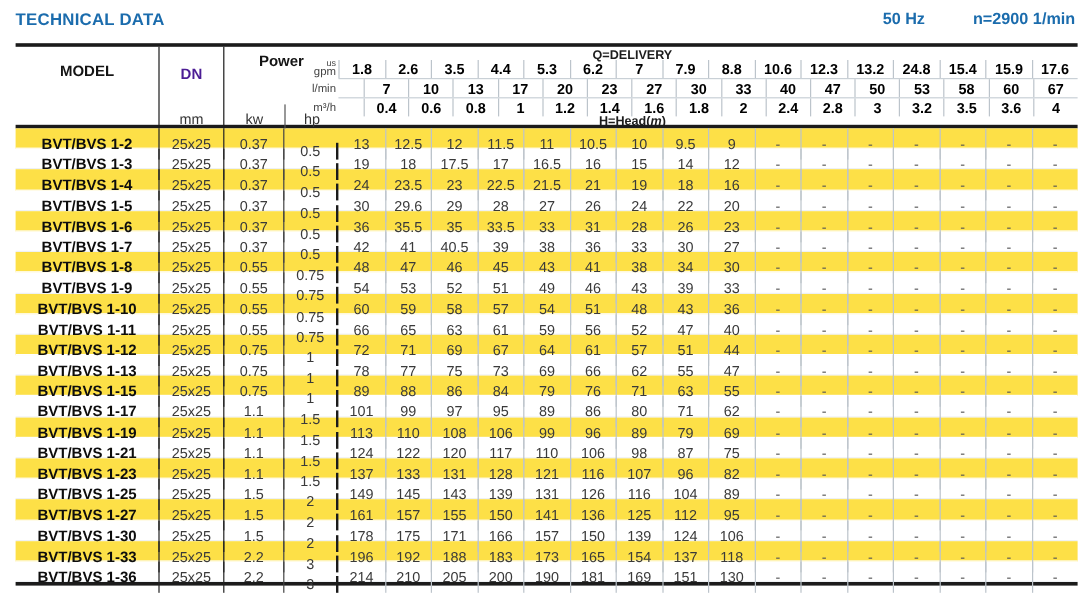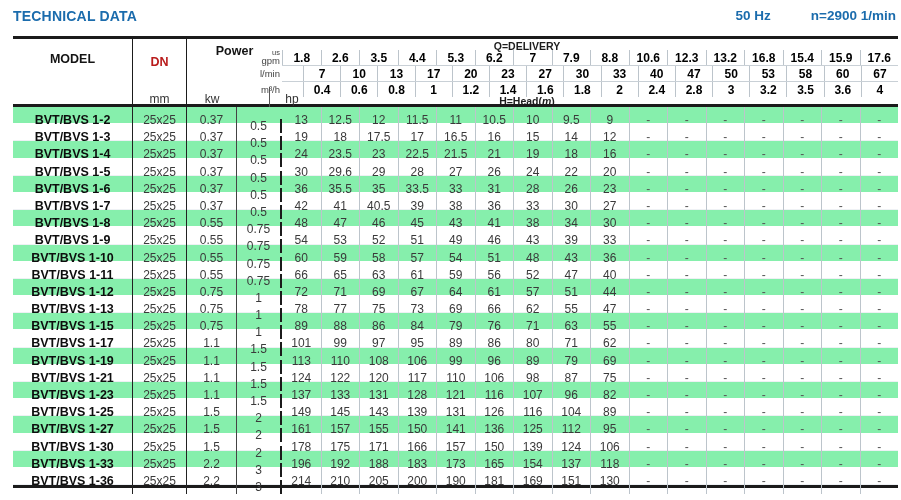--- a/index.html
+++ b/index.html
@@ -28,27 +28,27 @@
   .h-model{
     display:flex;justify-content:center;padding-top:13px;
     font-weight:bold;font-size:12.5px;color:#141414;
     border-right:1.5px solid #1b1b1b;box-sizing:border-box;
   }
   .h-dn{
     display:flex;flex-direction:column;align-items:center;justify-content:space-between;
     padding:16px 0 1px;box-sizing:border-box;
     border-right:1.5px solid #1b1b1b;
   }
-  .h-dn .dn-title{font-weight:bold;font-size:12.5px;color:#b91c1c;}
+  .h-dn .dn-title{font-weight:bold;font-size:12.5px;color:#4c1d95;}
   .h-dn .dn-unit{font-size:12px;color:#333;}
   .h-power{position:relative;display:flex;justify-content:center;padding-top:5px;box-sizing:border-box;}
   .h-power .power-title{font-weight:bold;font-size:12.5px;color:#141414;}
   .power-units{
     position:absolute;bottom:0;left:0;width:100%;height:20px;
-    display:grid;grid-template-columns:50px 45px;gap:32px;
+    display:grid;grid-template-columns:50px 45px;
   }
   .power-units .pu{display:flex;align-items:flex-end;justify-content:center;font-size:12px;color:#333;padding-bottom:1px;box-sizing:border-box;}
   .power-units .pu.hp{border-left:1px solid #555;}
 
   .h-flow{position:relative;display:flex;flex-direction:column;}
   .fh-delivery{position:relative;height:11px;}
   .fh-delivery .lbl{
     position:absolute;left:0;top:1px;width:490px;text-align:center;
     font-weight:bold;font-size:10.5px;color:#1d1d1d;
   }
@@ -75,21 +75,21 @@
   }
   .fh-head .lbl i{font-style:italic;}
 
   
   .tbody{border-bottom:3px solid #1b1b1b;}
   .trow{
     display:grid;grid-template-columns:120px 54px 50px 45px repeat(16,1fr);
     height:17.2px;align-items:stretch;background:#ffffff;
     border-bottom:1px solid #eef1f4;box-sizing:border-box;
   }
-  .trow.shaded{background:#86efac;border-bottom:1px solid #ffffff;}
+  .trow.shaded{background:#fde047;border-bottom:1px solid #ffffff;}
   .trow .c{
     display:flex;align-items:center;justify-content:center;
     font-size:12px;color:#3a3a3a;box-sizing:border-box;
   }
   .c.model{font-weight:bold;font-size:12.5px;color:#0d0d0d;border-right:1.5px solid #222;}
   .c.dn{border-right:1.5px solid #222;}
   .c.kw{border-right:1px solid #444;}
   .c.hp{border-right:2.5px solid #1b1b1b;margin-top:12px;}
   .c.head{border-left:1px solid #bcc4cb;}
   .c.head.first{border-left:none;}
@@ -135,21 +135,21 @@
           <div class="fv">3.5</div>
           <div class="fv">4.4</div>
           <div class="fv">5.3</div>
           <div class="fv">6.2</div>
           <div class="fv">7</div>
           <div class="fv">7.9</div>
           <div class="fv">8.8</div>
           <div class="fv">10.6</div>
           <div class="fv">12.3</div>
           <div class="fv">13.2</div>
-          <div class="fv">16.8</div>
+          <div class="fv">24.8</div>
           <div class="fv">15.4</div>
           <div class="fv">15.9</div>
           <div class="fv">17.6</div>
         </div>
       <div class="flow-vals sep">
           <span class="unit-label">l/min</span>
           <div class="fv">7</div>
           <div class="fv">10</div>
           <div class="fv">13</div>
           <div class="fv">17</div>

